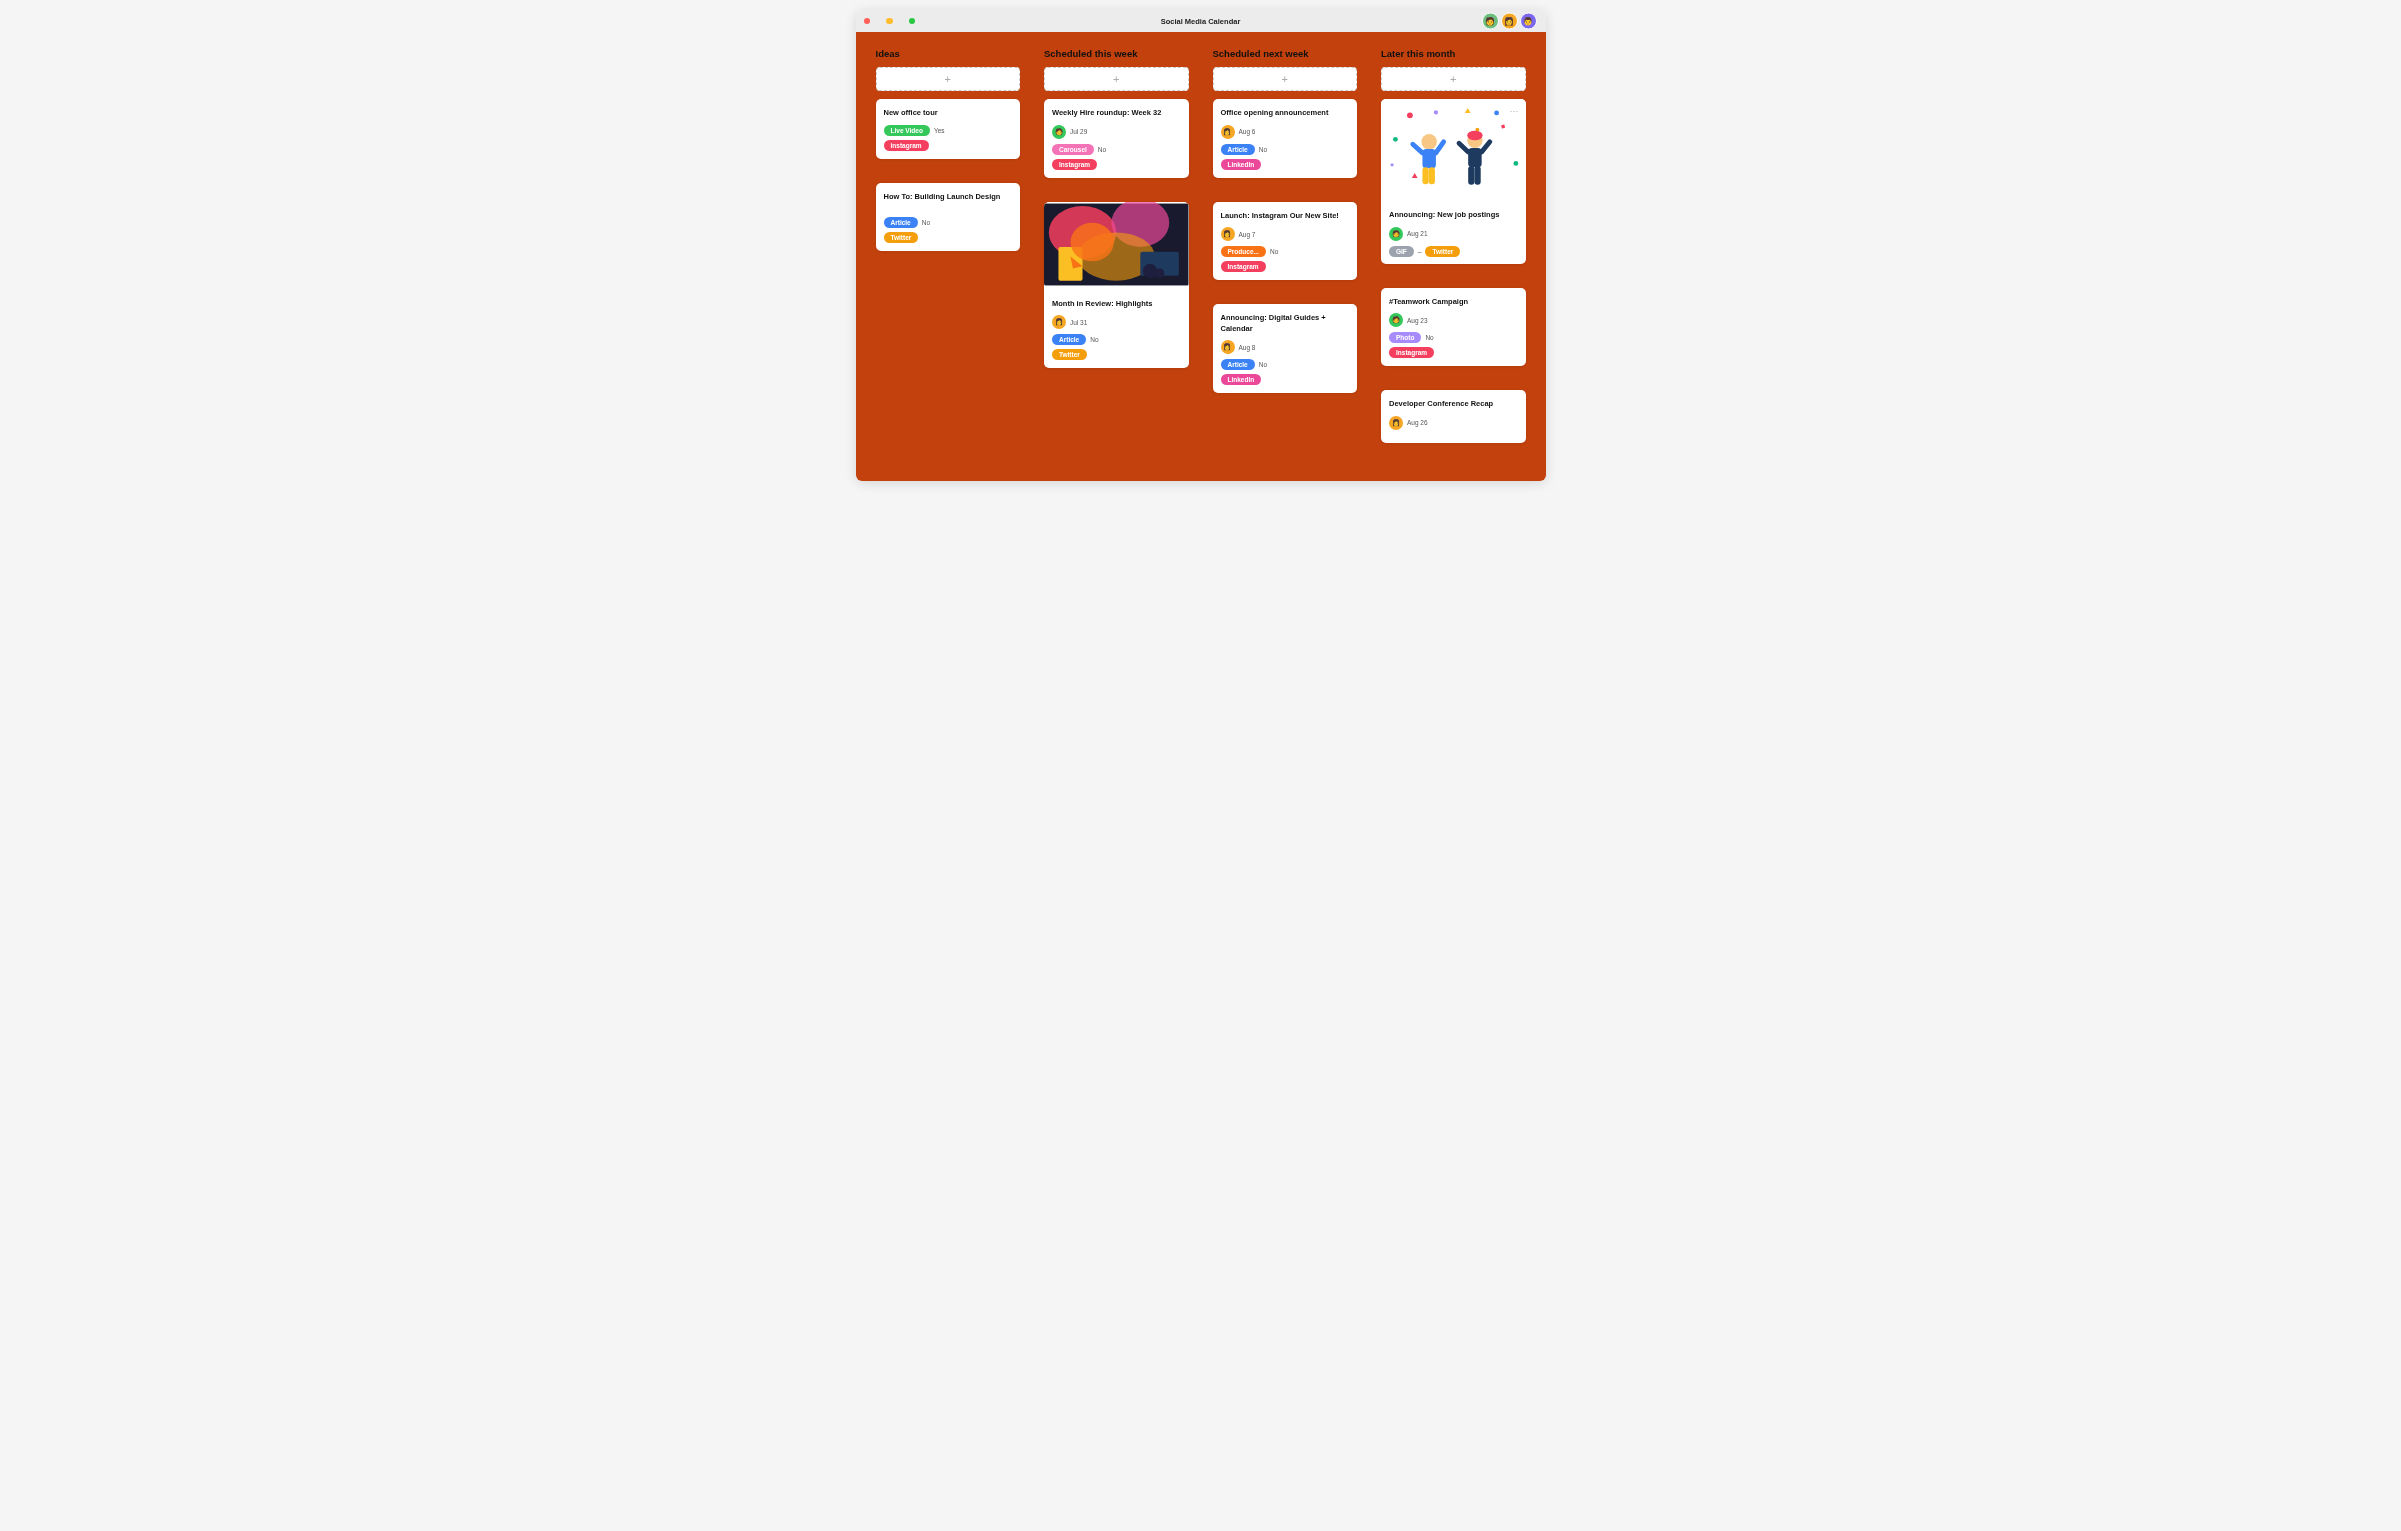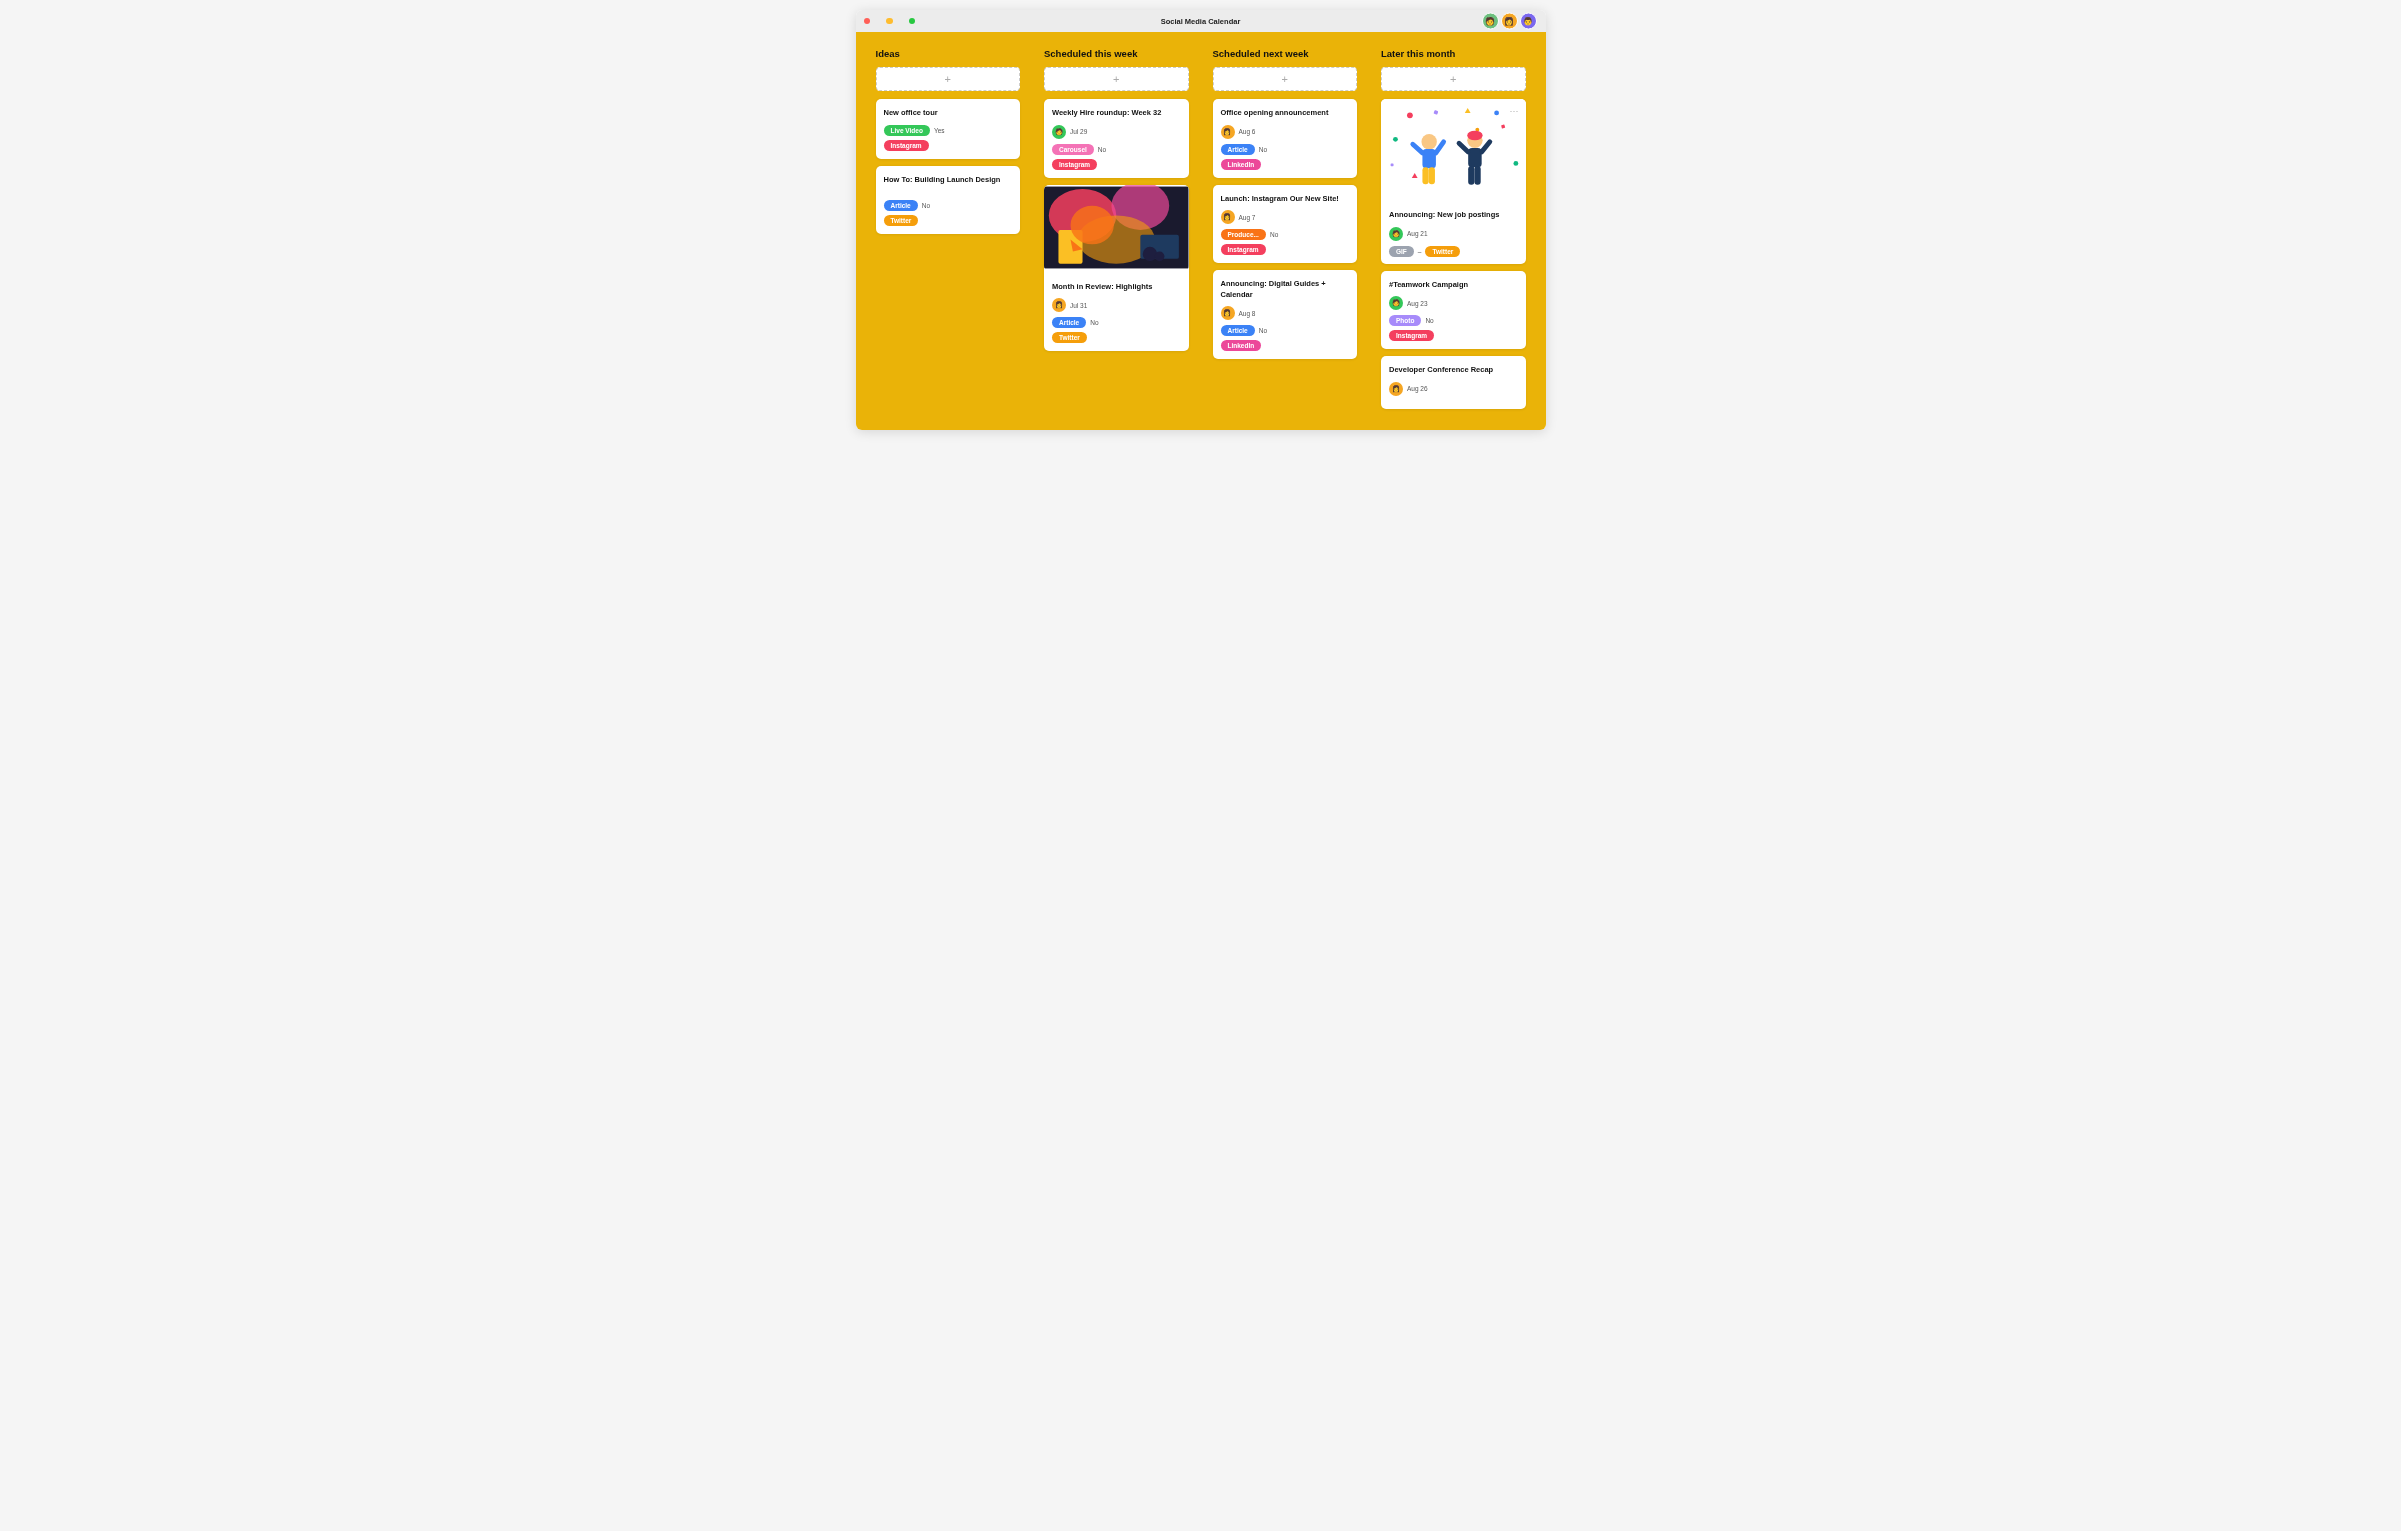--- a/index.html
+++ b/index.html
@@ -55,21 +55,21 @@
       align-items: center;
       justify-content: center;
       font-size: 8px;
     }
 
     .board {
       display: grid;
       grid-template-columns: repeat(4, 1fr);
       gap: 12px;
       padding: 16px 14px 14px 14px;
-      background: #eab308;
+      background: #c2410c;
     }
     .column {
       padding: 0 6px;
     }
     .column-header {
       font-size: 9.5px;
       font-weight: 700;
       color: #111;
       margin-bottom: 8px;
     }
@@ -85,21 +85,21 @@
       margin-bottom: 8px;
       display: flex;
       align-items: center;
       justify-content: center;
     }
     .card {
       background: #fff;
       border-radius: 5px;
       box-shadow: 0 0.5px 2.5px rgba(0,0,0,0.08);
       padding: 9px 8px 8px 8px;
-      margin-bottom: 7px;
+      margin-bottom: 24px;
       position: relative;
     }
     .card-title {
       font-size: 7.5px;
       font-weight: 600;
       color: #111;
       margin-bottom: 6px;
       line-height: 1.4;
     }
     .card-meta {

